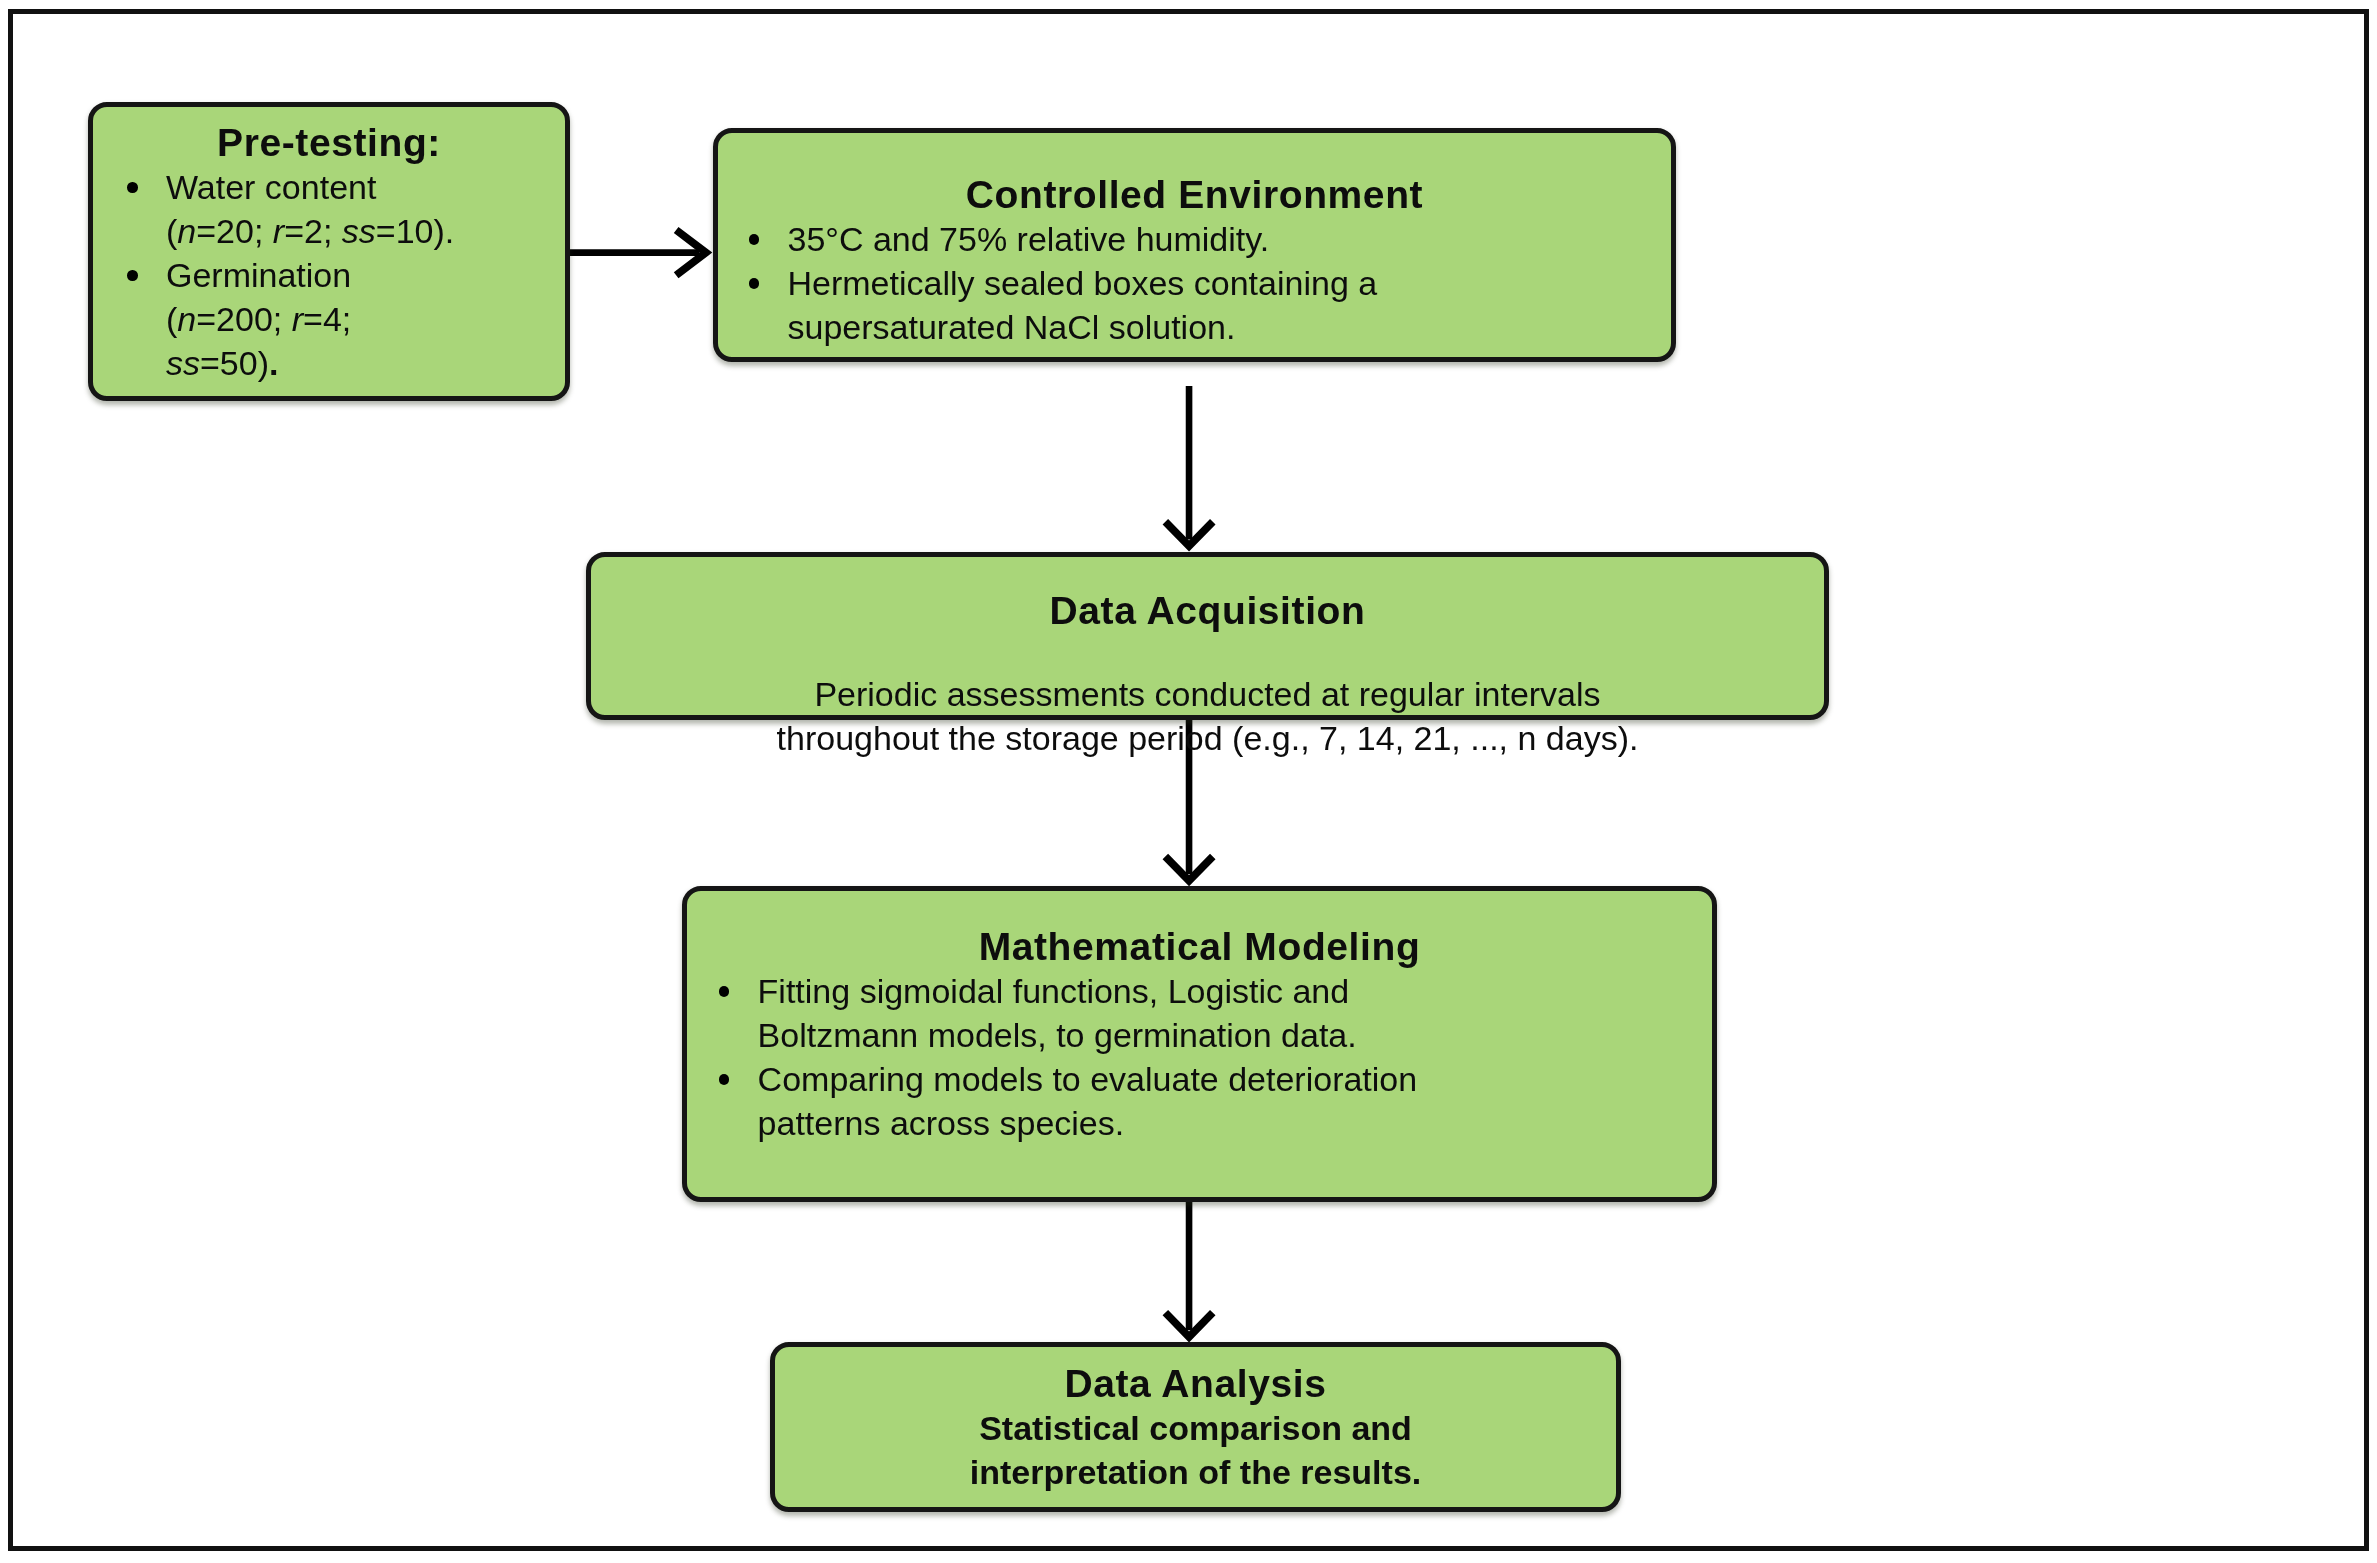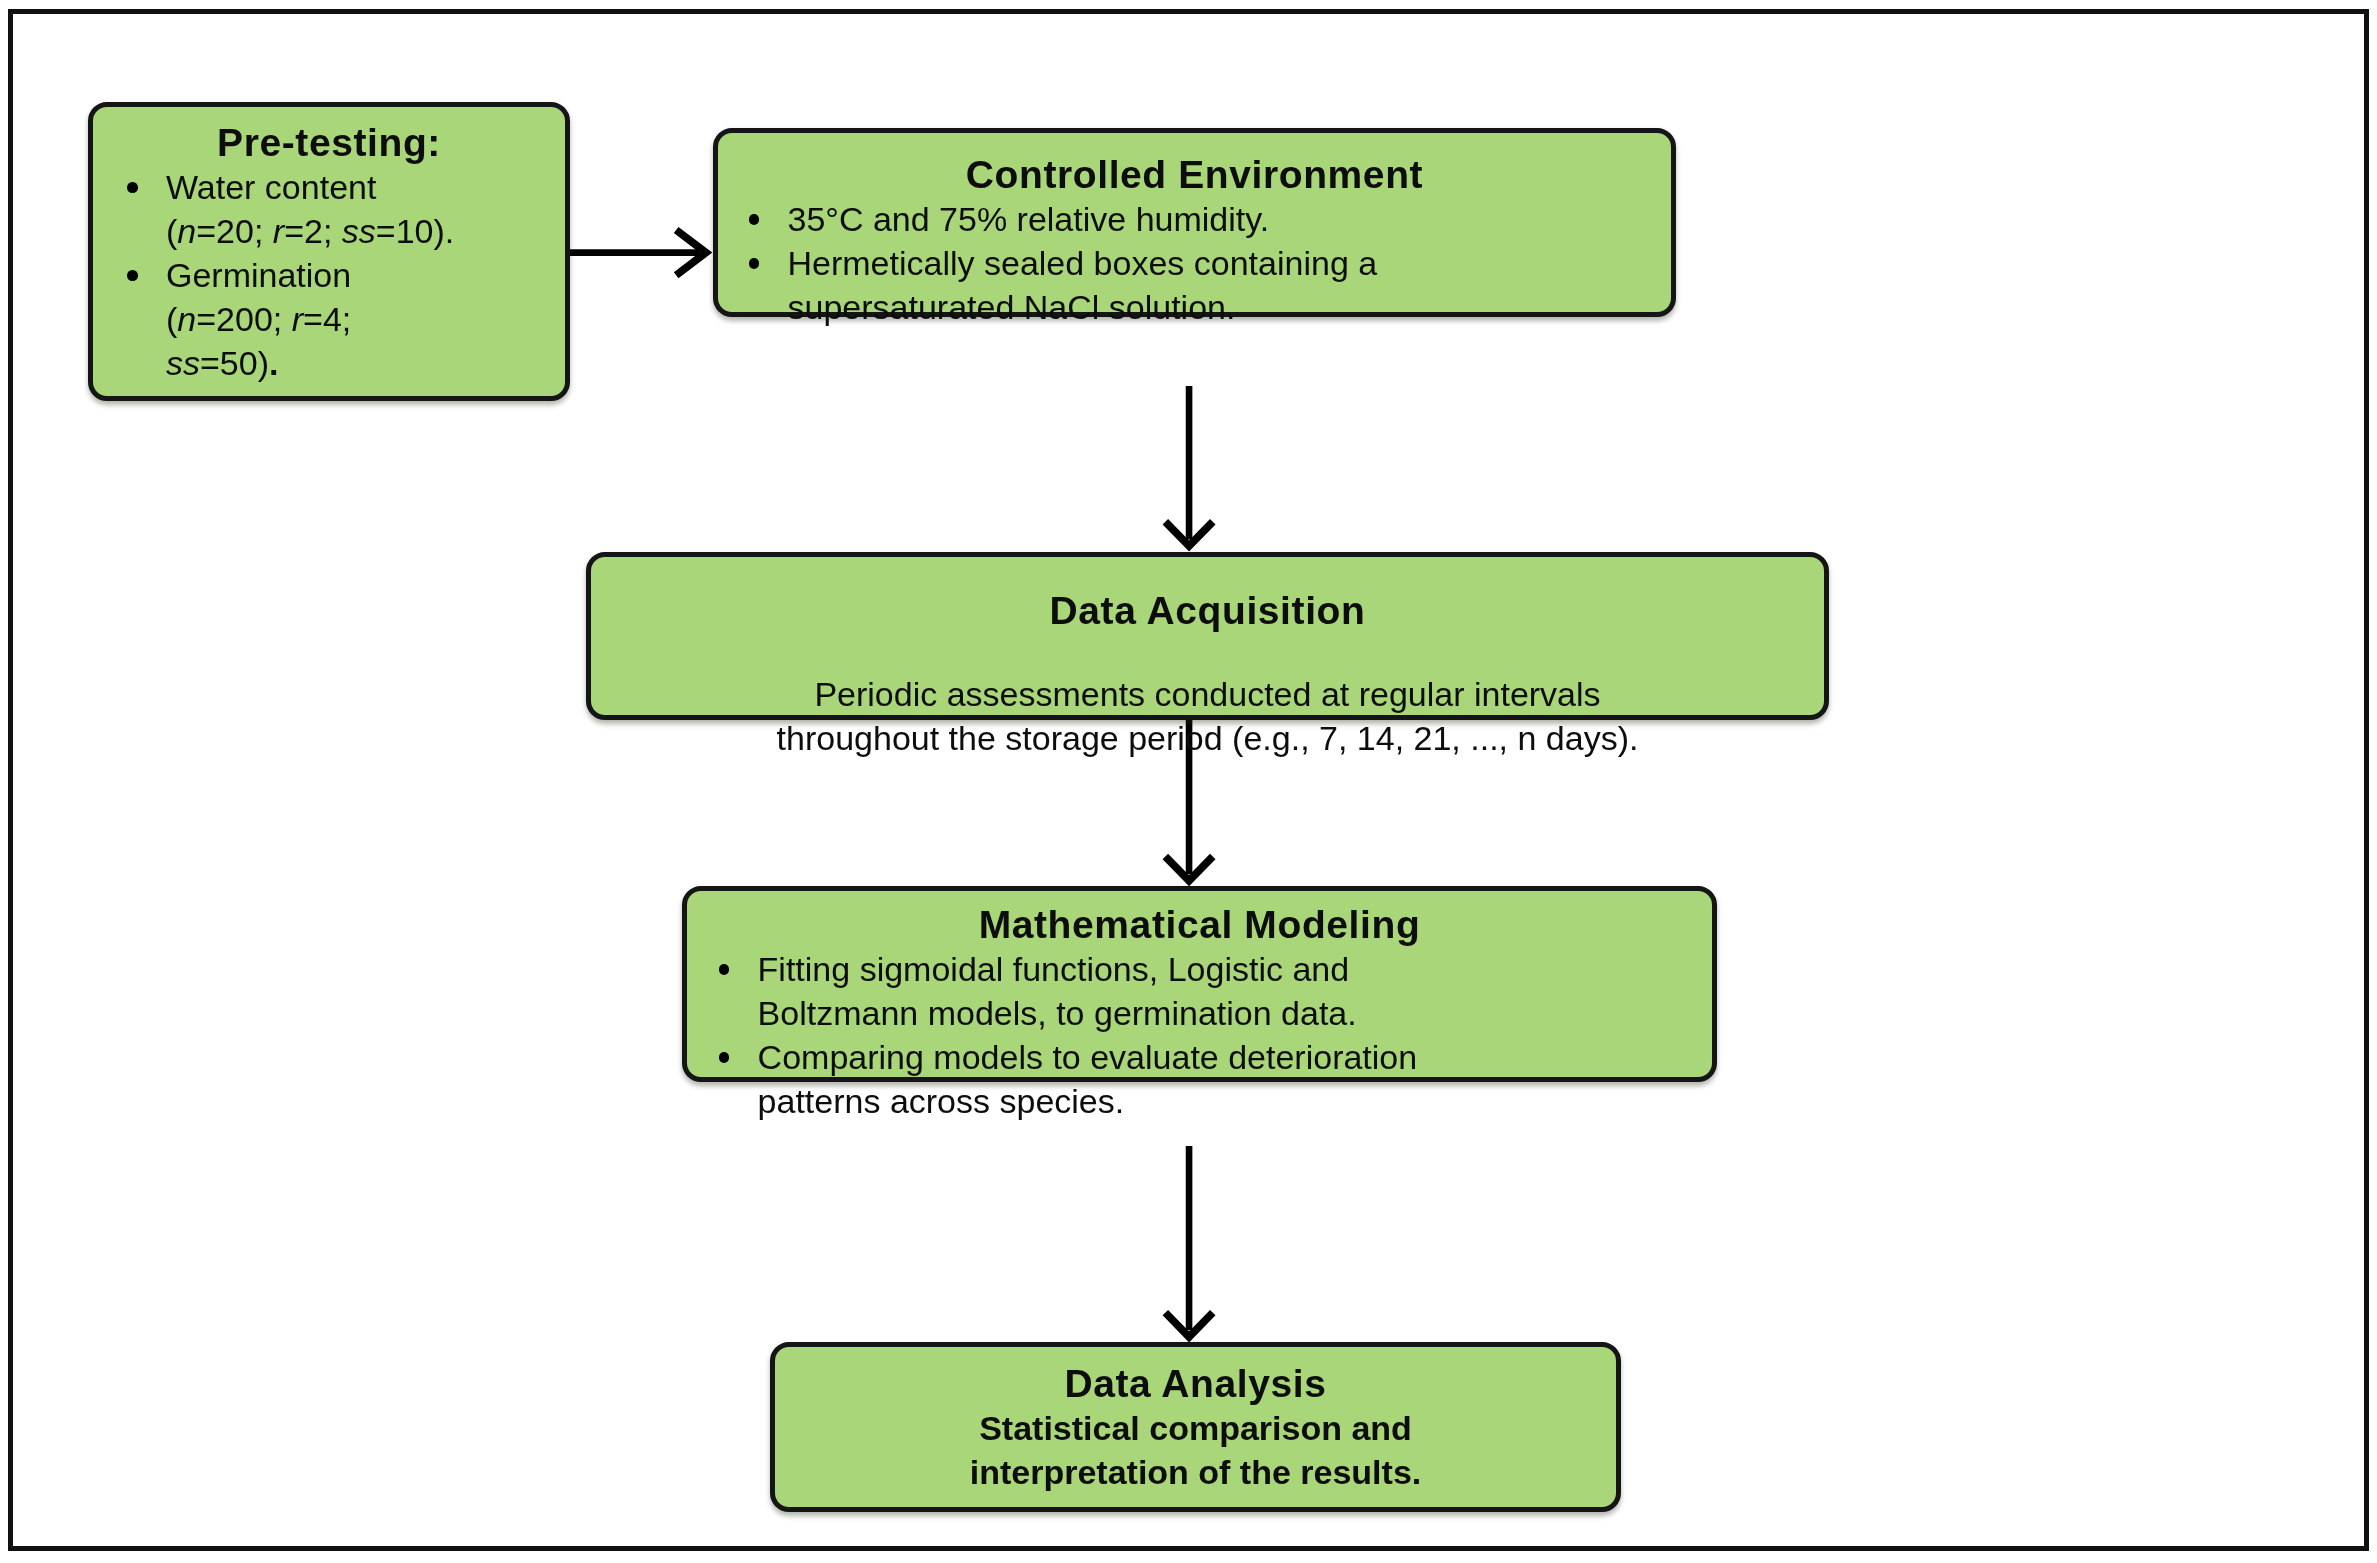--- a/index.html
+++ b/index.html
@@ -34,27 +34,27 @@
     border-radius:50%;background:#000;
   }
   .centered{text-align:center;margin:0 auto;}
   i{font-style:italic;}
   b{font-weight:700;}
 
   
   #box-pre-testing{left:88px;top:102px;width:482px;height:299px;padding-top:14px;}
   #box-pre-testing .bullets{margin-left:30px;width:342px;}
 
-  #box-controlled-env{left:713px;top:128px;width:963px;height:189px;padding-top:20px;}
+  #box-controlled-env{left:713px;top:128px;width:963px;height:234px;padding-top:40px;}
   #box-controlled-env .bullets{margin-left:26.5px;width:805px;}
 
   #box-data-acquisition{left:586px;top:552px;width:1243px;height:168px;padding-top:32px;}
   #box-data-acquisition .box-body{width:938px;margin-top:39px;}
 
-  #box-math-modeling{left:682px;top:886px;width:1035px;height:196px;padding-top:12px;}
+  #box-math-modeling{left:682px;top:886px;width:1035px;height:316px;padding-top:34px;}
   #box-math-modeling .bullets{margin-left:27.6px;width:789px;}
 
   #box-data-analysis{left:770px;top:1342px;width:851px;height:170px;padding-top:15.4px;}
   #box-data-analysis .box-body{width:524px;font-weight:bold;}
 
   svg.arrows{position:absolute;left:0;top:0;pointer-events:none;}
   .arrow{stroke:#000;fill:none;stroke-width:12;}
   .arrow-head{stroke:#000;fill:none;stroke-width:14;stroke-linejoin:miter;}
 </style>
 </head>

